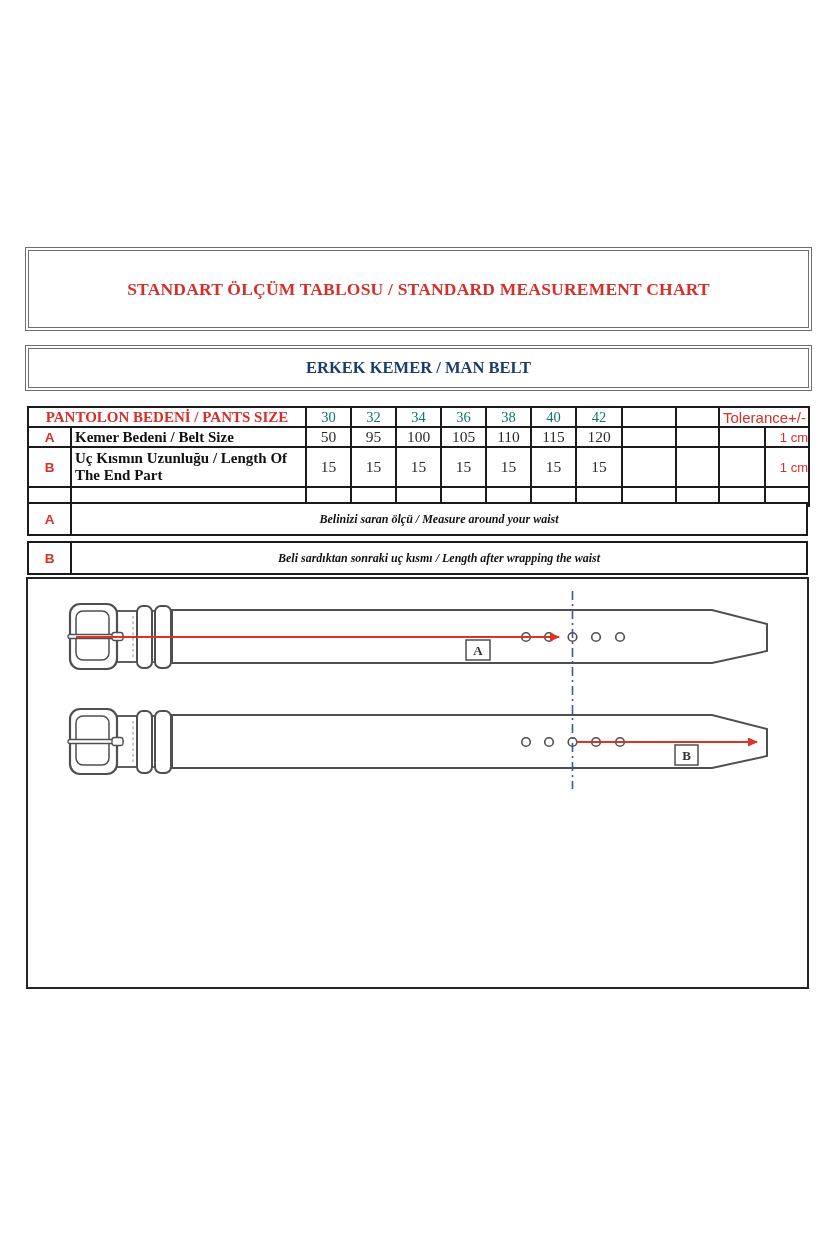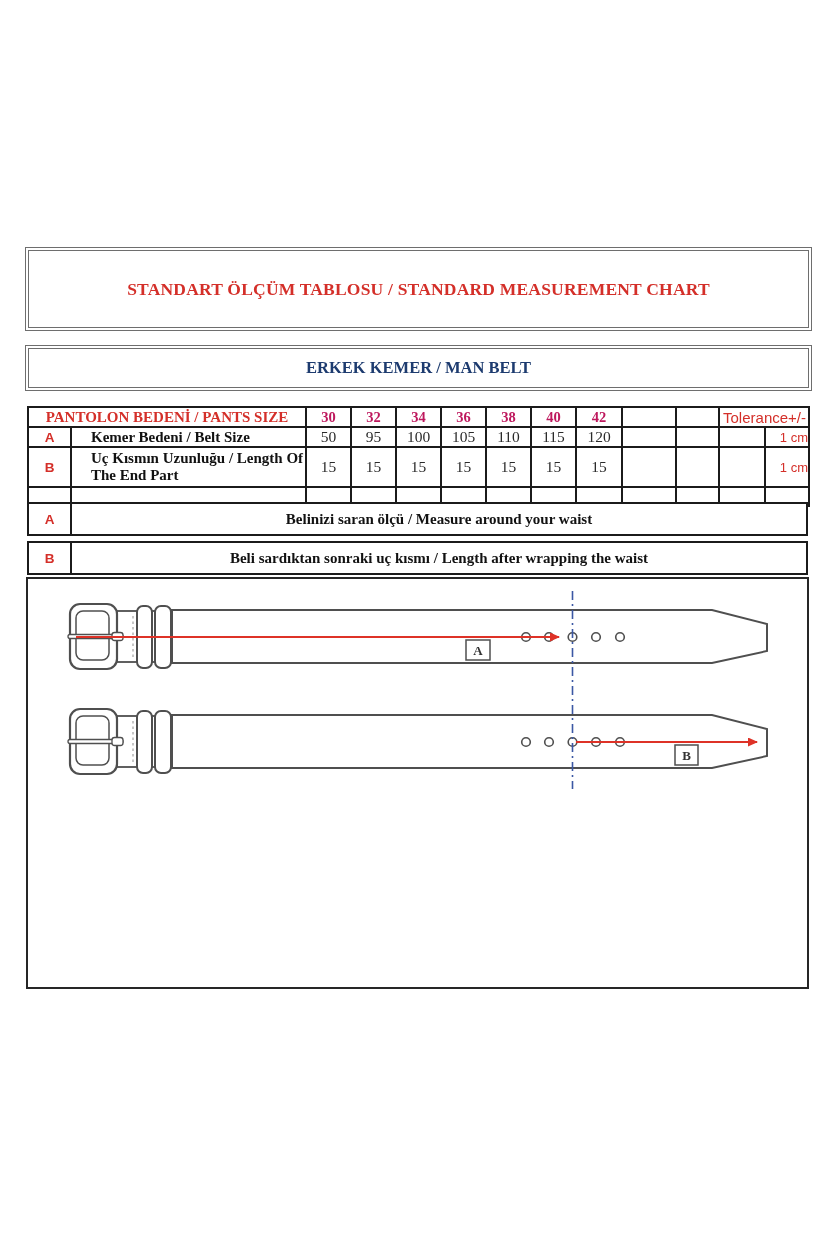--- a/index.html
+++ b/index.html
@@ -13,44 +13,44 @@
   .title-text{color:#d42f29;font-weight:700;font-size:17.5px;letter-spacing:.2px;}
   .subtitle-box{top:345px;height:38px;}
   .subtitle-text{color:#1d3b6f;font-weight:700;font-size:16.5px;}
 
   
   table.size-table{position:absolute;left:27px;top:406px;border-collapse:collapse;table-layout:fixed;
                    width:781px;}
   .size-table td,.size-table th{border:2px solid #1b1b1b;padding:0;margin:16px;overflow:hidden;
                    white-space:nowrap;font-weight:400;}
   .size-table .h-label{color:#d42f29;font-weight:700;font-size:15px;text-align:center;height:18px;}
-  .size-table .h-size{color:#be185d;font-weight:700;font-size:14.5px;text-align:center;height:18px;}
+  .size-table .h-size{color:#0f766e;font-weight:400;font-size:14.5px;text-align:center;height:18px;}
   .size-table .h-tol{color:#d42f29;font-weight:400;font-size:15px;text-align:right;
                      font-family:"Liberation Sans",sans-serif;padding-right:2px;height:18px;}
   .size-table .key{color:#d42f29;font-weight:700;font-size:13.5px;text-align:center;
                    font-family:"Liberation Sans",sans-serif;}
-  .size-table .lbl{color:#111;font-weight:700;font-size:15px;text-align:left;padding-left:19px;
+  .size-table .lbl{color:#111;font-weight:700;font-size:15px;text-align:left;padding-left:3px;
                    white-space:normal;line-height:1.12;}
   .size-table .val{color:#2b2b2b;font-size:15.5px;text-align:center;}
   .size-table .tol{color:#d42f29;font-size:13px;text-align:right;padding-left:5px;
                    font-family:"Liberation Sans",sans-serif;}
   .size-table .row-a td{height:17px;}
   .size-table .row-b td{height:38px;}
   .size-table .row-empty td{height:17px;}
 
   
   .legend-row{position:absolute;left:27px;width:777px;height:30px;border:2px solid #1b1b1b;
               background:#fff;display:flex;align-items:stretch;}
   .legend-a{top:502px;}
   .legend-b{top:541px;}
   .legend-key{width:41px;border-right:2px solid #1b1b1b;display:flex;align-items:center;
               justify-content:center;color:#d42f29;font-weight:700;font-size:13.5px;
               font-family:"Liberation Sans",sans-serif;}
   .legend-text{flex:1;display:flex;align-items:center;justify-content:center;color:#111;
-               font-weight:700;font-size:15px;}
+               font-weight:700;font-size:12px;font-style:italic;}
 
   
   .diagram-box{position:absolute;left:26px;top:577px;width:779px;height:408px;
                border:2px solid #262626;background:#fff;}
   .diagram-box svg{display:block;}
   .belt-line{stroke:#4f4f4f;fill:#ffffff;}
   text.marker-letter{font-family:"Liberation Serif",serif;font-size:13px;font-weight:700;fill:#333;}
 </style>
 </head>
 <body>

